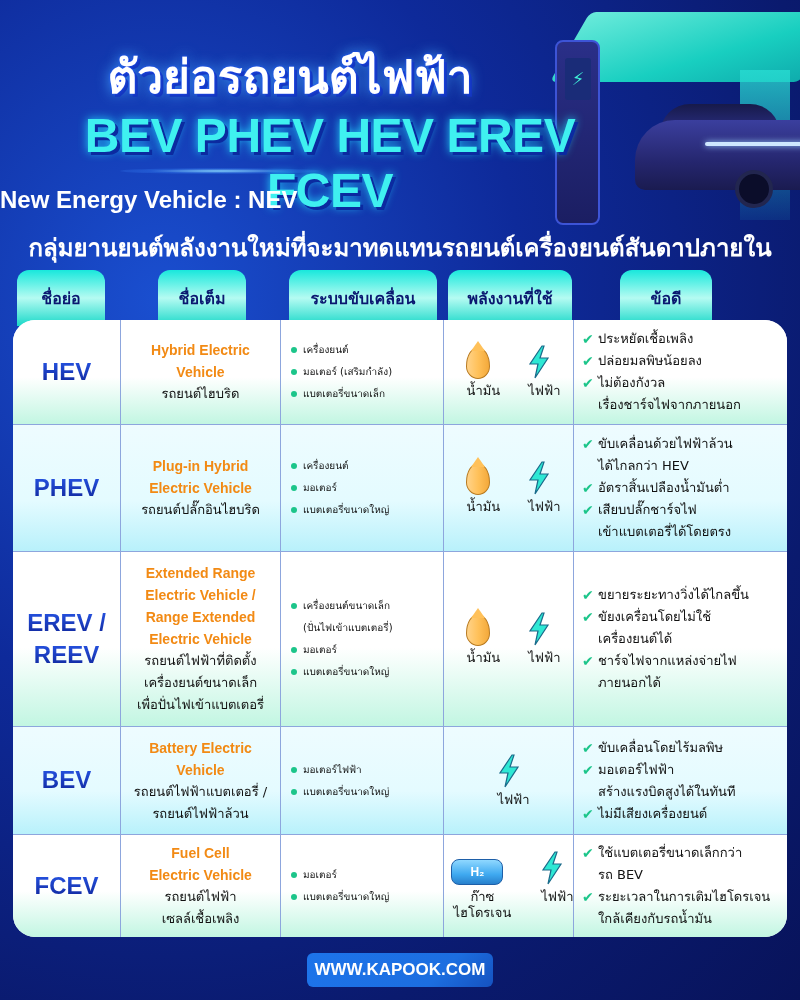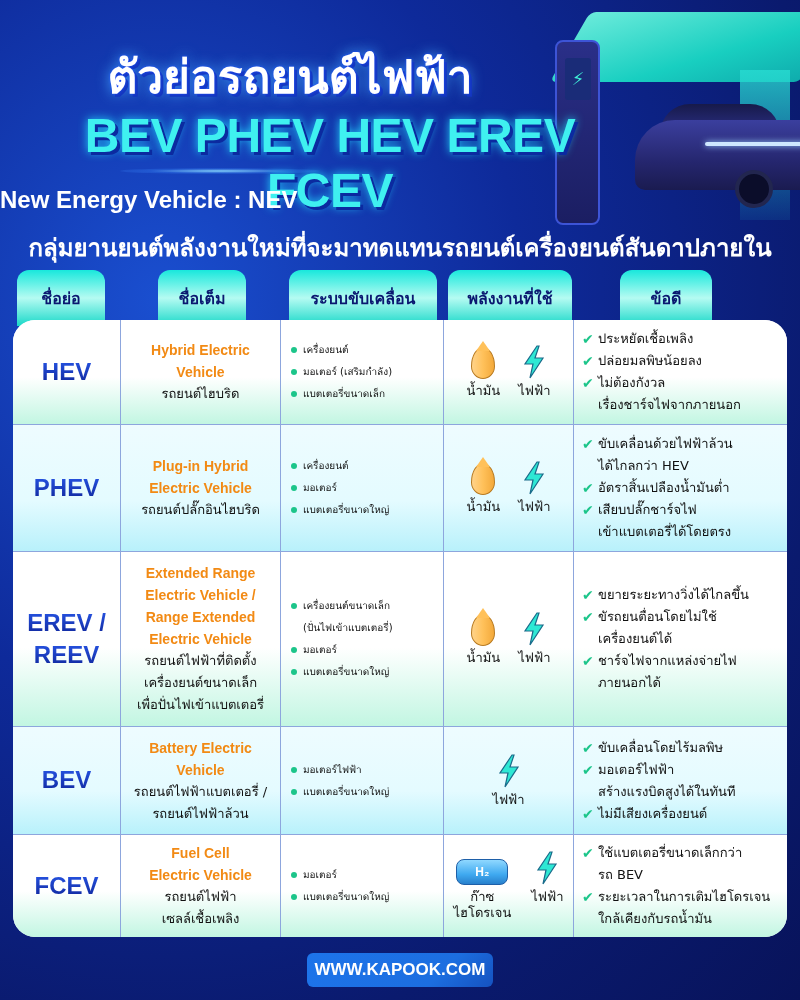--- a/index.html
+++ b/index.html
@@ -132,21 +132,21 @@
     margin: 8px 6px 0 0; flex: none;
   }
   .bullet.cont { padding-left: 12px; }
 
   .adv { font-size: 13px; line-height: 22px; color: #111; display: flex; }
   .adv .check { color: #1cc58a; font-weight: 900; width: 16px; flex: none; font-size: 14px; }
   .adv.cont { padding-left: 16px; }
 
   .energy-wrap { display: flex; gap: 18px; align-items: flex-end; }
   .energy-item { display: flex; flex-direction: column; align-items: center; }
-  .energy-label { font-size: 13px; line-height: 16px; margin-top: 4px; color: #111; text-align: center; }
+  .energy-label { font-size: 13px; line-height: 16px; margin-top: 4px; color: #111; text-align: center; margin-left: 10px; }
   .icon-drop {
     width: 24px; height: 32px; background: linear-gradient(90deg, #ffd38a 0%, #ffc15a 50%, #f3a93b 100%);
     border: 1.5px solid #b87a20; border-radius: 50% 50% 50% 50% / 60% 60% 40% 40%;
     position: relative;
   }
   .icon-drop::before {
     content: ""; position: absolute; left: 50%; top: -7px; transform: translateX(-50%);
     border-left: 7px solid transparent; border-right: 7px solid transparent;
     border-bottom: 10px solid #ffc15a;
   }
@@ -355,21 +355,21 @@
         </div>
       </div>
     </div>
     <div class="cell c-adv">
       <div class="adv">
           <span class="check">✔</span>
           <span>ขยายระยะทางวิ่งได้ไกลขึ้น</span>
         </div>
       <div class="adv">
           <span class="check">✔</span>
-          <span>ขัรถยนตื่อนโดยไม่ใช้</span>
+          <span>ขัยงเครื่อนโดยไม่ใช้</span>
         </div>
       <div class="adv cont">
           <span>เครื่องยนต์ได้</span>
         </div>
       <div class="adv">
           <span class="check">✔</span>
           <span>ชาร์จไฟจากแหล่งจ่ายไฟ</span>
         </div>
       <div class="adv cont">
           <span>ภายนอกได้</span>

